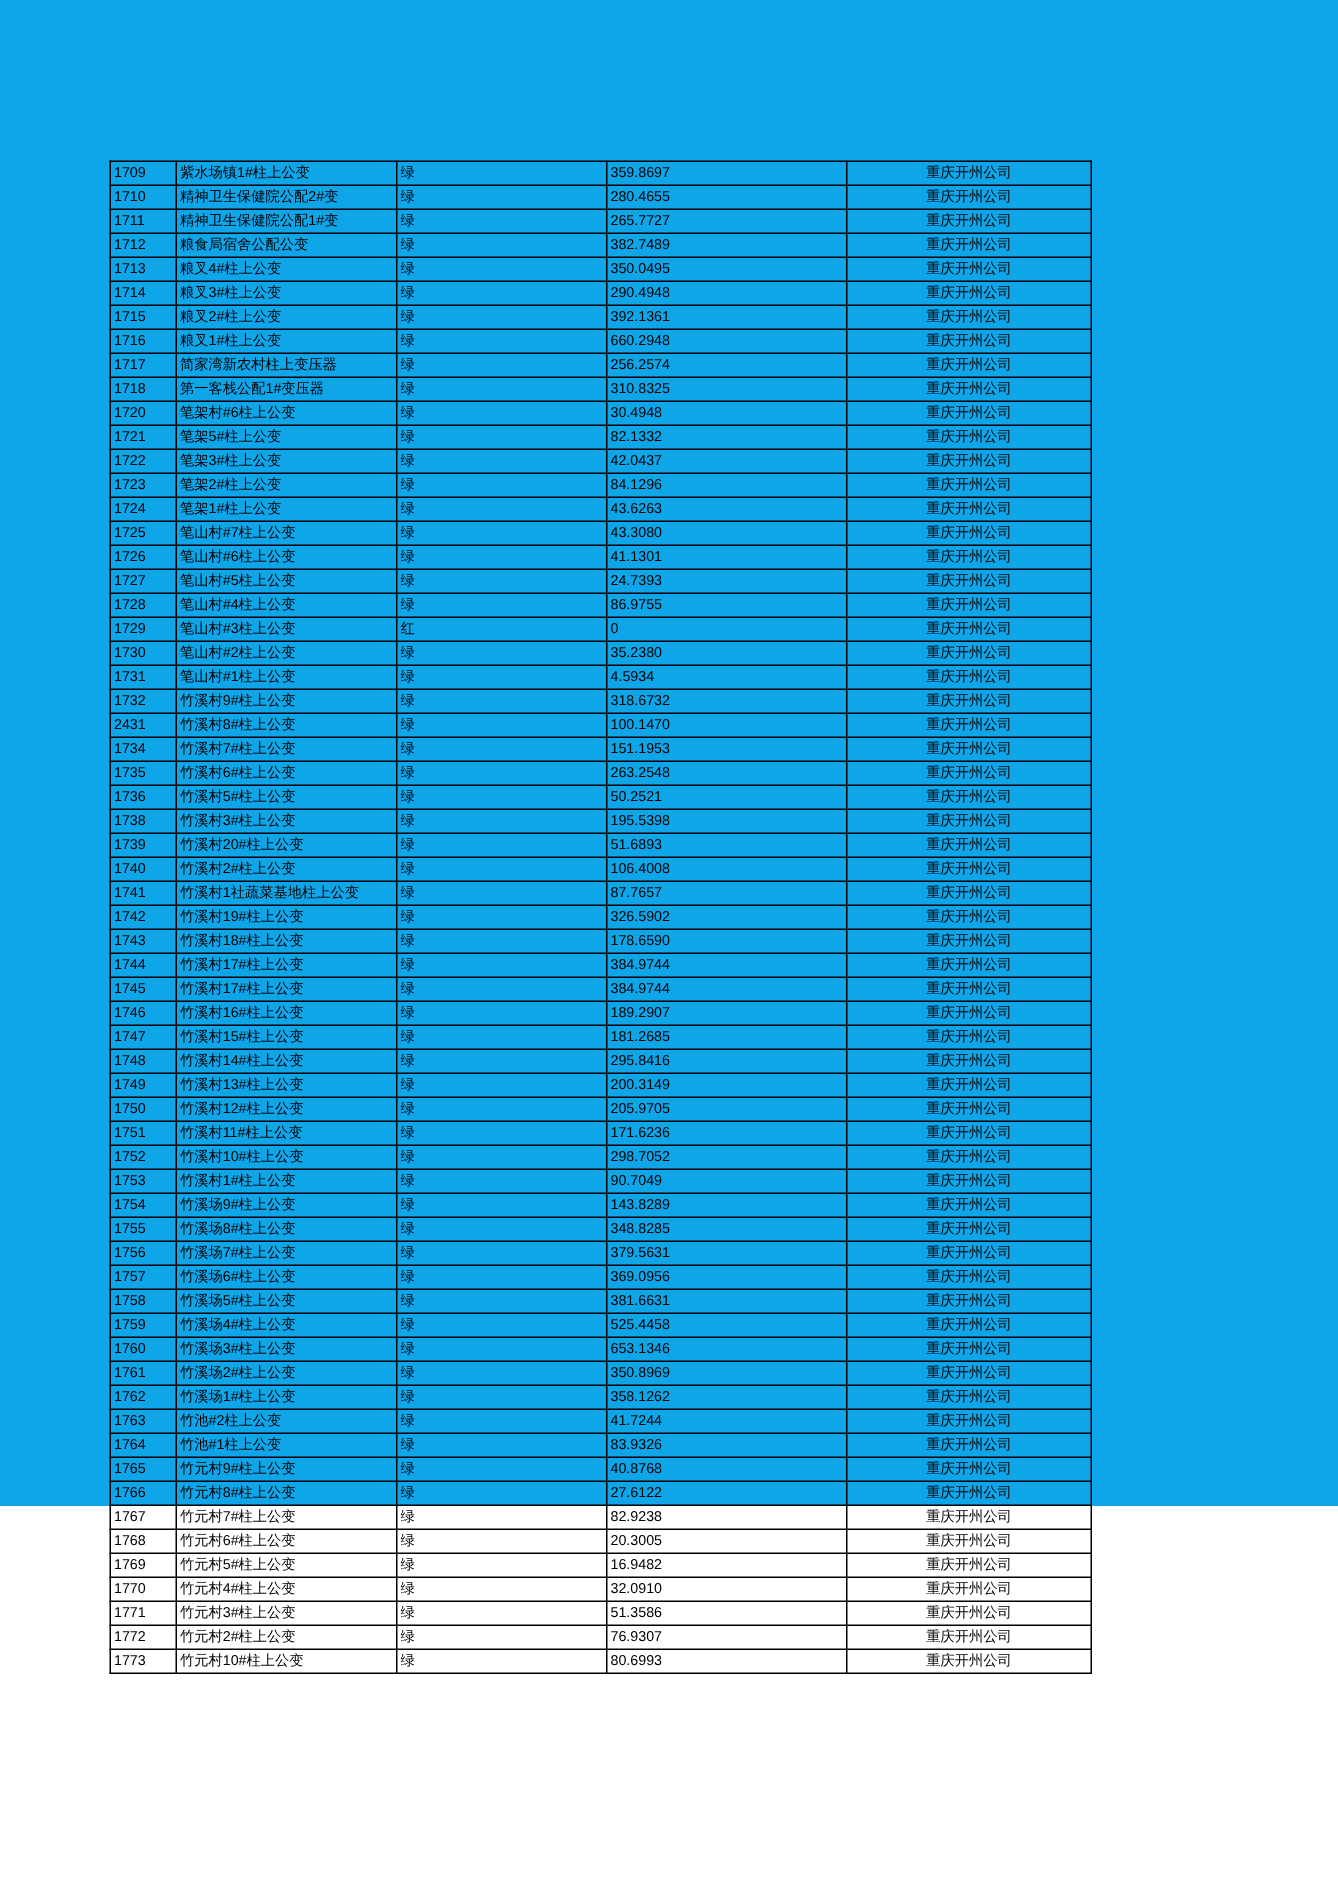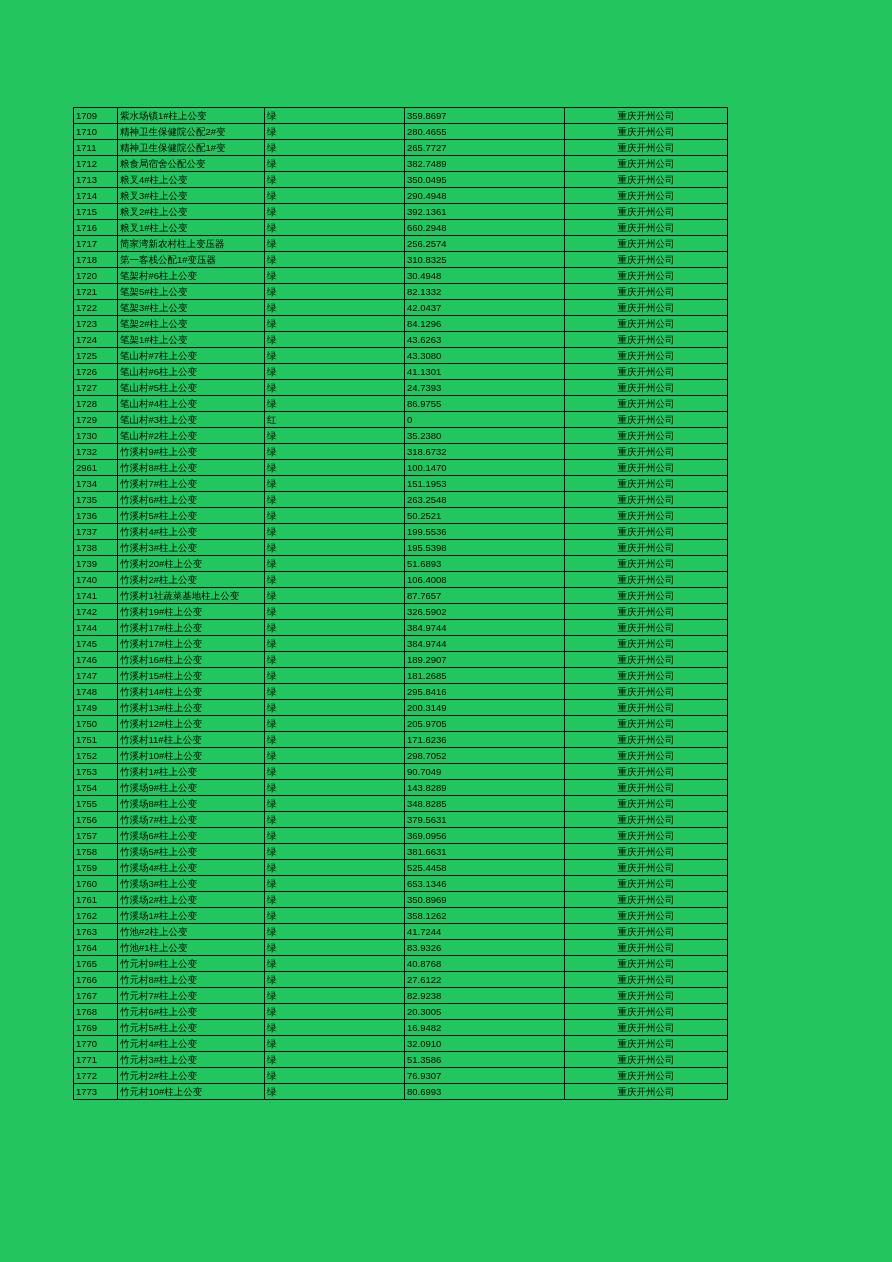--- a/index.html
+++ b/index.html
@@ -9,23 +9,23 @@
   }
   body {
     width: 892px;
     height: 1262px;
     font-family: "Liberation Sans", "DejaVu Sans", sans-serif;
     color: #000000;
   }
   .page {
     position: relative;
     width: 892px;
-    height: 1262px;
+    height: 1004px;
     box-sizing: border-box;
-    background: #22c55e;
+    background: #0ea5e9;
   }
   .sheet {
     position: absolute;
     left: 73px;
     top: 107px;
     width: 654px;
   }
   table.data {
     border-collapse: collapse;
     table-layout: fixed;
@@ -209,28 +209,35 @@
             <td class="company-cell">重庆开州公司</td>
           </tr>
           <tr>
             <td class="id-cell">1730</td>
             <td class="name-cell">笔山村#2柱上公变</td>
             <td class="flag-cell">绿</td>
             <td class="value-cell">35.2380</td>
             <td class="company-cell">重庆开州公司</td>
           </tr>
           <tr>
+            <td class="id-cell">1731</td>
+            <td class="name-cell">笔山村#1柱上公变</td>
+            <td class="flag-cell">绿</td>
+            <td class="value-cell">4.5934</td>
+            <td class="company-cell">重庆开州公司</td>
+          </tr>
+          <tr>
             <td class="id-cell">1732</td>
             <td class="name-cell">竹溪村9#柱上公变</td>
             <td class="flag-cell">绿</td>
             <td class="value-cell">318.6732</td>
             <td class="company-cell">重庆开州公司</td>
           </tr>
           <tr>
-            <td class="id-cell">2961</td>
+            <td class="id-cell">2431</td>
             <td class="name-cell">竹溪村8#柱上公变</td>
             <td class="flag-cell">绿</td>
             <td class="value-cell">100.1470</td>
             <td class="company-cell">重庆开州公司</td>
           </tr>
           <tr>
             <td class="id-cell">1734</td>
             <td class="name-cell">竹溪村7#柱上公变</td>
             <td class="flag-cell">绿</td>
             <td class="value-cell">151.1953</td>
@@ -244,27 +251,20 @@
             <td class="company-cell">重庆开州公司</td>
           </tr>
           <tr>
             <td class="id-cell">1736</td>
             <td class="name-cell">竹溪村5#柱上公变</td>
             <td class="flag-cell">绿</td>
             <td class="value-cell">50.2521</td>
             <td class="company-cell">重庆开州公司</td>
           </tr>
           <tr>
-            <td class="id-cell">1737</td>
-            <td class="name-cell">竹溪村4#柱上公变</td>
-            <td class="flag-cell">绿</td>
-            <td class="value-cell">199.5536</td>
-            <td class="company-cell">重庆开州公司</td>
-          </tr>
-          <tr>
             <td class="id-cell">1738</td>
             <td class="name-cell">竹溪村3#柱上公变</td>
             <td class="flag-cell">绿</td>
             <td class="value-cell">195.5398</td>
             <td class="company-cell">重庆开州公司</td>
           </tr>
           <tr>
             <td class="id-cell">1739</td>
             <td class="name-cell">竹溪村20#柱上公变</td>
             <td class="flag-cell">绿</td>
@@ -283,20 +283,27 @@
             <td class="name-cell">竹溪村1社蔬菜基地柱上公变</td>
             <td class="flag-cell">绿</td>
             <td class="value-cell">87.7657</td>
             <td class="company-cell">重庆开州公司</td>
           </tr>
           <tr>
             <td class="id-cell">1742</td>
             <td class="name-cell">竹溪村19#柱上公变</td>
             <td class="flag-cell">绿</td>
             <td class="value-cell">326.5902</td>
+            <td class="company-cell">重庆开州公司</td>
+          </tr>
+          <tr>
+            <td class="id-cell">1743</td>
+            <td class="name-cell">竹溪村18#柱上公变</td>
+            <td class="flag-cell">绿</td>
+            <td class="value-cell">178.6590</td>
             <td class="company-cell">重庆开州公司</td>
           </tr>
           <tr>
             <td class="id-cell">1744</td>
             <td class="name-cell">竹溪村17#柱上公变</td>
             <td class="flag-cell">绿</td>
             <td class="value-cell">384.9744</td>
             <td class="company-cell">重庆开州公司</td>
           </tr>
           <tr>

